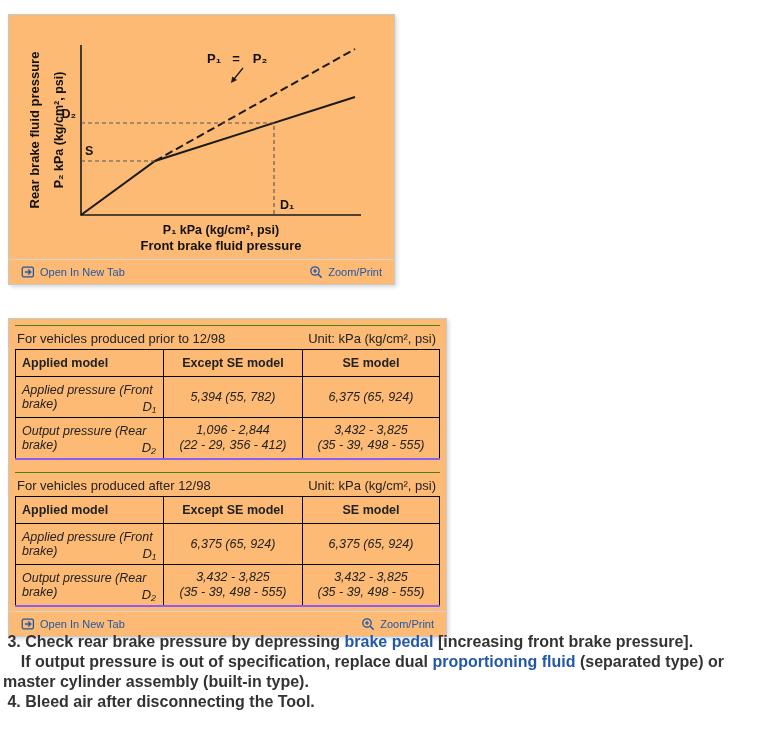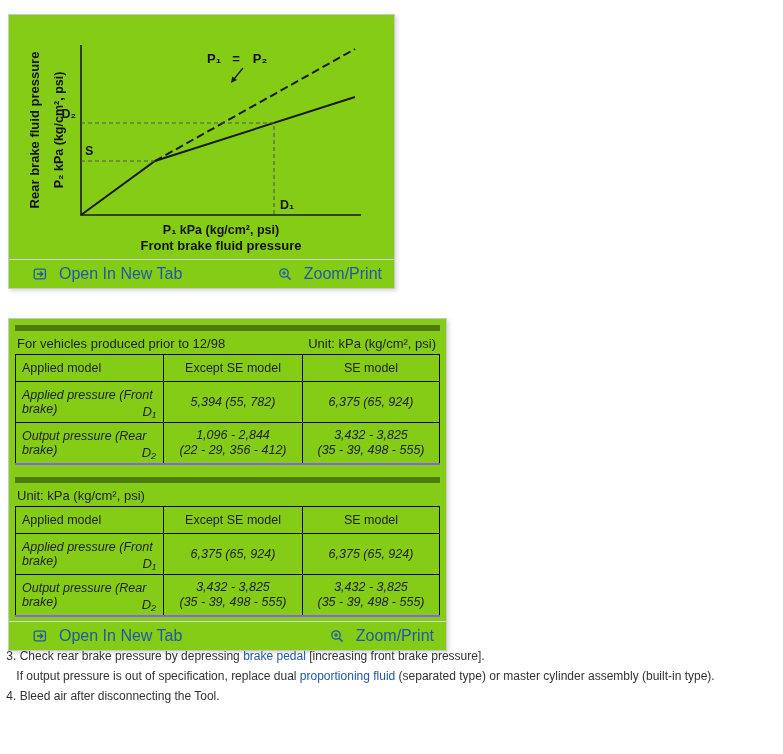--- a/index.html
+++ b/index.html
@@ -1,61 +1,61 @@
 <!DOCTYPE html>
 <html><head>
 <meta charset="utf-8">
 <style>
   html,body{margin:0;padding:0;background:#fff;}
   body{
     width:783px;height:754px;position:relative;
     font-family:"Liberation Sans", sans-serif;color:#222;
   }
   .panel{
-    background:#84cc16;border:1px solid #c8c8c8;
+    background:#fdba74;border:1px solid #c8c8c8;
     box-shadow:2px 2px 4px rgba(0,0,0,0.15);
     position:absolute;box-sizing:border-box;
   }
   #figure-panel{left:8px;top:14px;width:387px;}
   #table-panel{left:8px;top:318px;width:439px;}
   .graph-wrap{padding:8px 4px 2px 8px;}
   .graph text{font-family:"Liberation Sans", sans-serif;fill:#111;}
   .t13b{font-size:13px;font-weight:bold;}
   .t12b{font-size:12.5px;font-weight:bold;}
   .t12{font-size:12.5px;font-weight:600;}
   .panel-footer{
     border-top:1px solid #d4d4d4;display:flex;justify-content:space-between;
     align-items:center;padding:5px 12px;
   }
   .link{
-    color:#2158a8;font-size:16px;display:inline-flex;align-items:center;
-    gap:12px;cursor:pointer;text-decoration:none;margin-left:12px;
+    color:#2158a8;font-size:11px;display:inline-flex;align-items:center;
+    gap:5px;cursor:pointer;text-decoration:none;
   }
   .icn{display:inline-flex;align-items:center;}
   
   .tbl-area{padding:6px 6px 4px 6px;}
   .tbl-block + .tbl-block{margin-top:12px;}
   .cap{
     display:flex;justify-content:space-between;align-items:flex-end;
-    border-top:6px solid #4d7c0f;padding:5px 4px 3px 2px;font-size:13px;
+    border-top:1px solid #4d7c0f;padding:5px 4px 3px 2px;font-size:13px;
   }
   table.grid{width:100%;border-collapse:collapse;font-size:12.5px;table-layout:fixed;}
   table.grid th, table.grid td{border:1px solid #000;padding:3px 6px;vertical-align:middle;}
-  table.grid th{font-weight:normal;text-align:center;padding:6px 6px;}
+  table.grid th{font-weight:bold;text-align:center;padding:6px 6px;}
   table.grid th.l{text-align:left;}
   table.grid tr:last-child td{border-bottom:2px solid #8b5cf6;}
   td.col1{position:relative;padding-right:26px;height:34px;font-style:italic;}
   td.col1 .sub{position:absolute;right:7px;bottom:3px;font-size:13px;}
   td.val{text-align:center;font-style:italic;}
   td.val .v1, td.val .v2{line-height:15px;}
   td.val .v2:empty{display:none;}
   
   #steps{
-    position:absolute;left:0;top:646px;width:777px;padding:0 3px;
-    font-size:12px;line-height:20px;white-space:pre-wrap;color:#333;
+    position:absolute;left:0;top:632px;width:777px;padding:0 3px;
+    font-size:16px;line-height:20px;white-space:pre-wrap;color:#333;font-weight:bold;
   }
   .ilink{color:#2158a8;cursor:pointer;text-decoration:none;}
 </style>
 </head>
 <body>
 
 <div id="figure-panel" class="panel">
   <div class="graph-wrap">
     <svg class="graph" width="371" height="230" viewBox="0 0 371 230">
 
@@ -148,20 +148,21 @@
                 <div class="v1">3,432 - 3,825</div>
                 <div class="v2">(35 - 39, 498 - 555)</div>
               </td>
         </tr>
         </tbody>
       </table>
     </div>
 
     <div class="tbl-block">
       <div class="cap">
+        <span>For vehicles produced after 12/98</span>
         <span>Unit: kPa (kg/cm², psi)</span>
       </div>
       <table class="grid">
         <colgroup>
             <col style="width:148px">
             <col style="width:139px">
             <col>
           </colgroup>
         <tbody>
         <tr>

